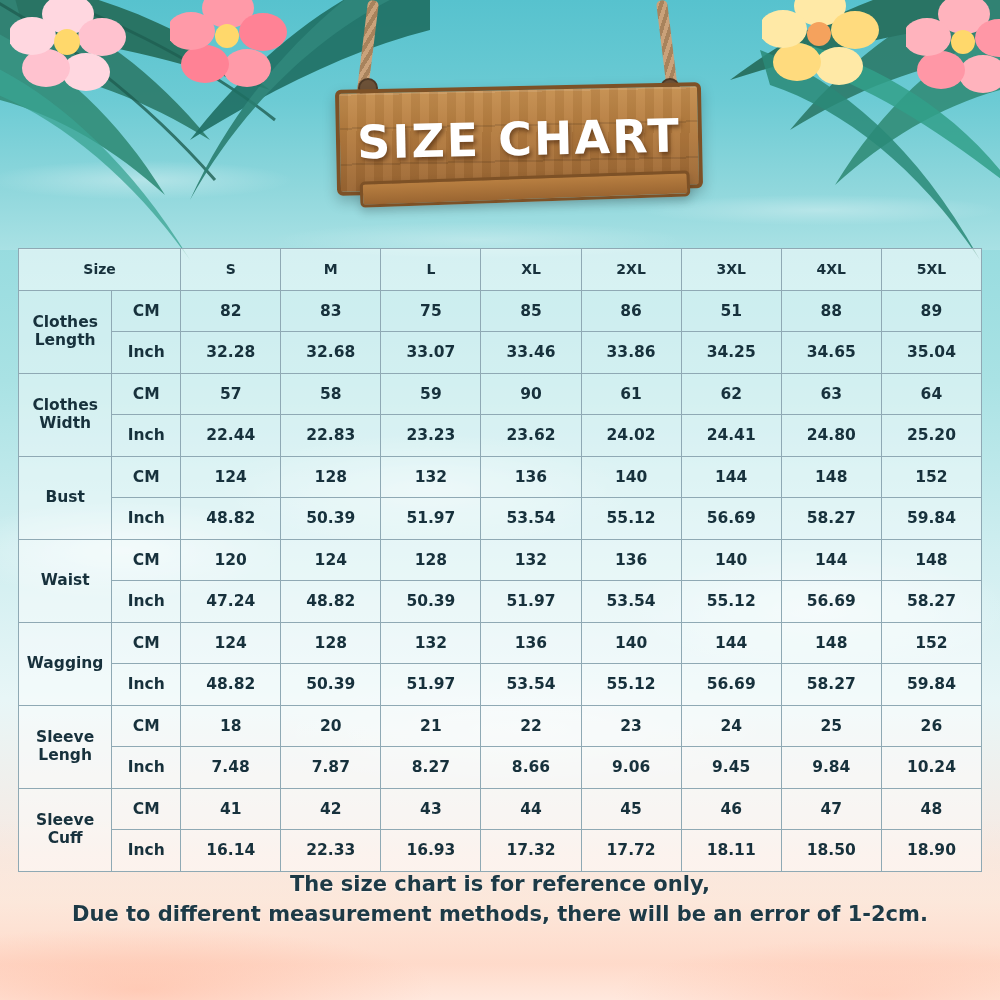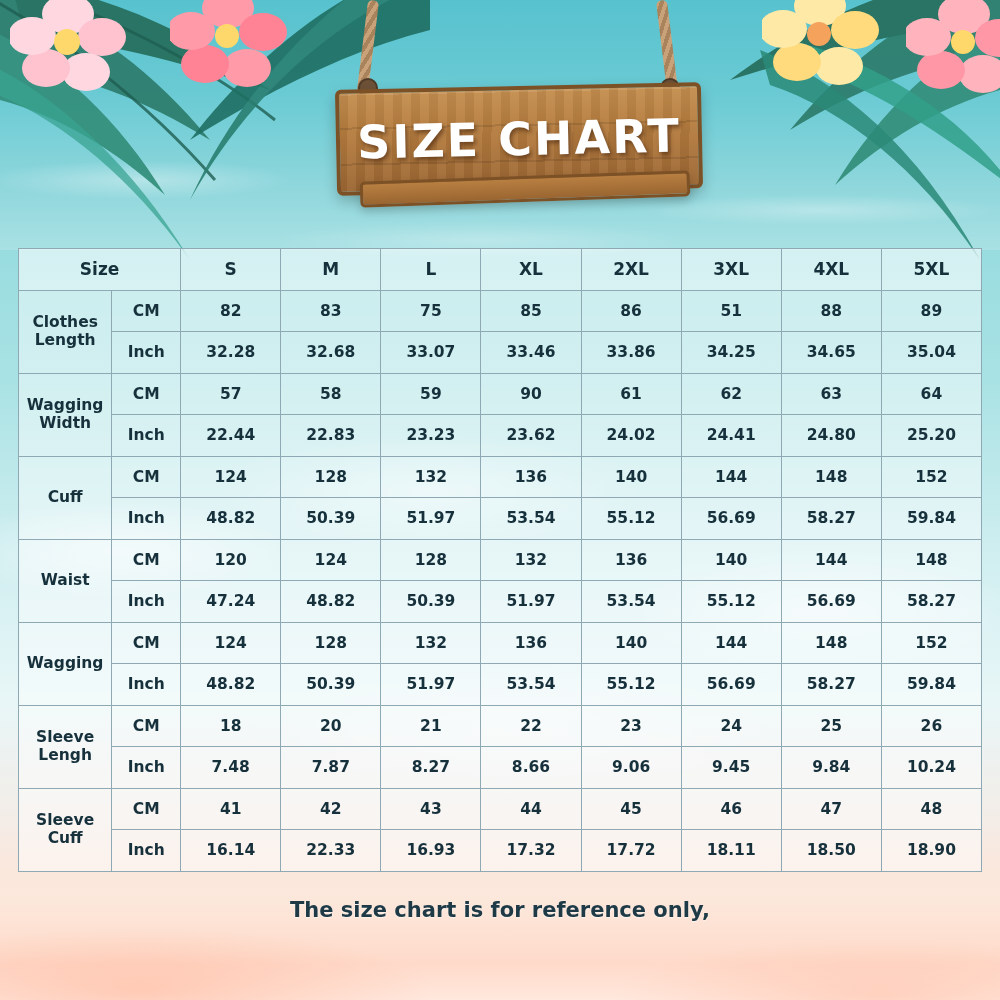--- a/index.html
+++ b/index.html
@@ -109,39 +109,39 @@
     text-align: center;
     font-size: 15.5px;
     font-weight: bold;
     color: #17313c;
     height: 41.5px;
     padding: 0 2px;
     background: rgba(255,255,255,0.26);
   }
   table.size-chart th.hdr {
     background: rgba(255,255,255,0.42);
-    font-size: 17px;
+    font-size: 14px;
   }
   td.rowlabel {
     background: rgba(200,232,236,0.50);
     font-size: 17px;
     width: 84px;
     line-height: 1.15;
   }
   td.unit {
     background: rgba(255,255,255,0.34);
     width: 62px;
     font-size: 15px;
   }
   td.val { width: 100px; }
   .hdr-size { width: 162px; }
 
   
   .note {
-    position: absolute; left: 0; top: 895px; width: 1000px;
+    position: absolute; left: 0; top: 869px; width: 1000px;
     text-align: center;
     color: #1d3a46;
     font-size: 21px;
     font-weight: bold;
     line-height: 1.45;
     text-shadow: 0 1px 2px rgba(255,255,255,.6);
   }
 </style>
 </head>
 <body>
@@ -285,21 +285,21 @@
           <td class="val">32.68</td>
           <td class="val">33.07</td>
           <td class="val">33.46</td>
           <td class="val">33.86</td>
           <td class="val">34.25</td>
           <td class="val">34.65</td>
           <td class="val">35.04</td>
         </tr>
 
         <tr>
-          <td class="rowlabel" rowspan="2">Wagging Width</td>
+          <td class="rowlabel" rowspan="2">Clothes Width</td>
           <td class="unit">CM</td>
           <td class="val">57</td>
           <td class="val">58</td>
           <td class="val">59</td>
           <td class="val">90</td>
           <td class="val">61</td>
           <td class="val">62</td>
           <td class="val">63</td>
           <td class="val">64</td>
         </tr>
@@ -309,21 +309,21 @@
           <td class="val">22.83</td>
           <td class="val">23.23</td>
           <td class="val">23.62</td>
           <td class="val">24.02</td>
           <td class="val">24.41</td>
           <td class="val">24.80</td>
           <td class="val">25.20</td>
         </tr>
 
         <tr>
-          <td class="rowlabel" rowspan="2">Cuff</td>
+          <td class="rowlabel" rowspan="2">Bust</td>
           <td class="unit">CM</td>
           <td class="val">124</td>
           <td class="val">128</td>
           <td class="val">132</td>
           <td class="val">136</td>
           <td class="val">140</td>
           <td class="val">144</td>
           <td class="val">148</td>
           <td class="val">152</td>
         </tr>
@@ -433,15 +433,16 @@
           <td class="val">18.11</td>
           <td class="val">18.50</td>
           <td class="val">18.90</td>
         </tr>
       </tbody>
     </table>
   </div>
 
   <div class="note">
     <div>The size chart is for reference only,</div>
+    <div>Due to different measurement methods, there will be an error of 1-2cm.</div>
   </div>
 
 </div>
 
 </body></html>

